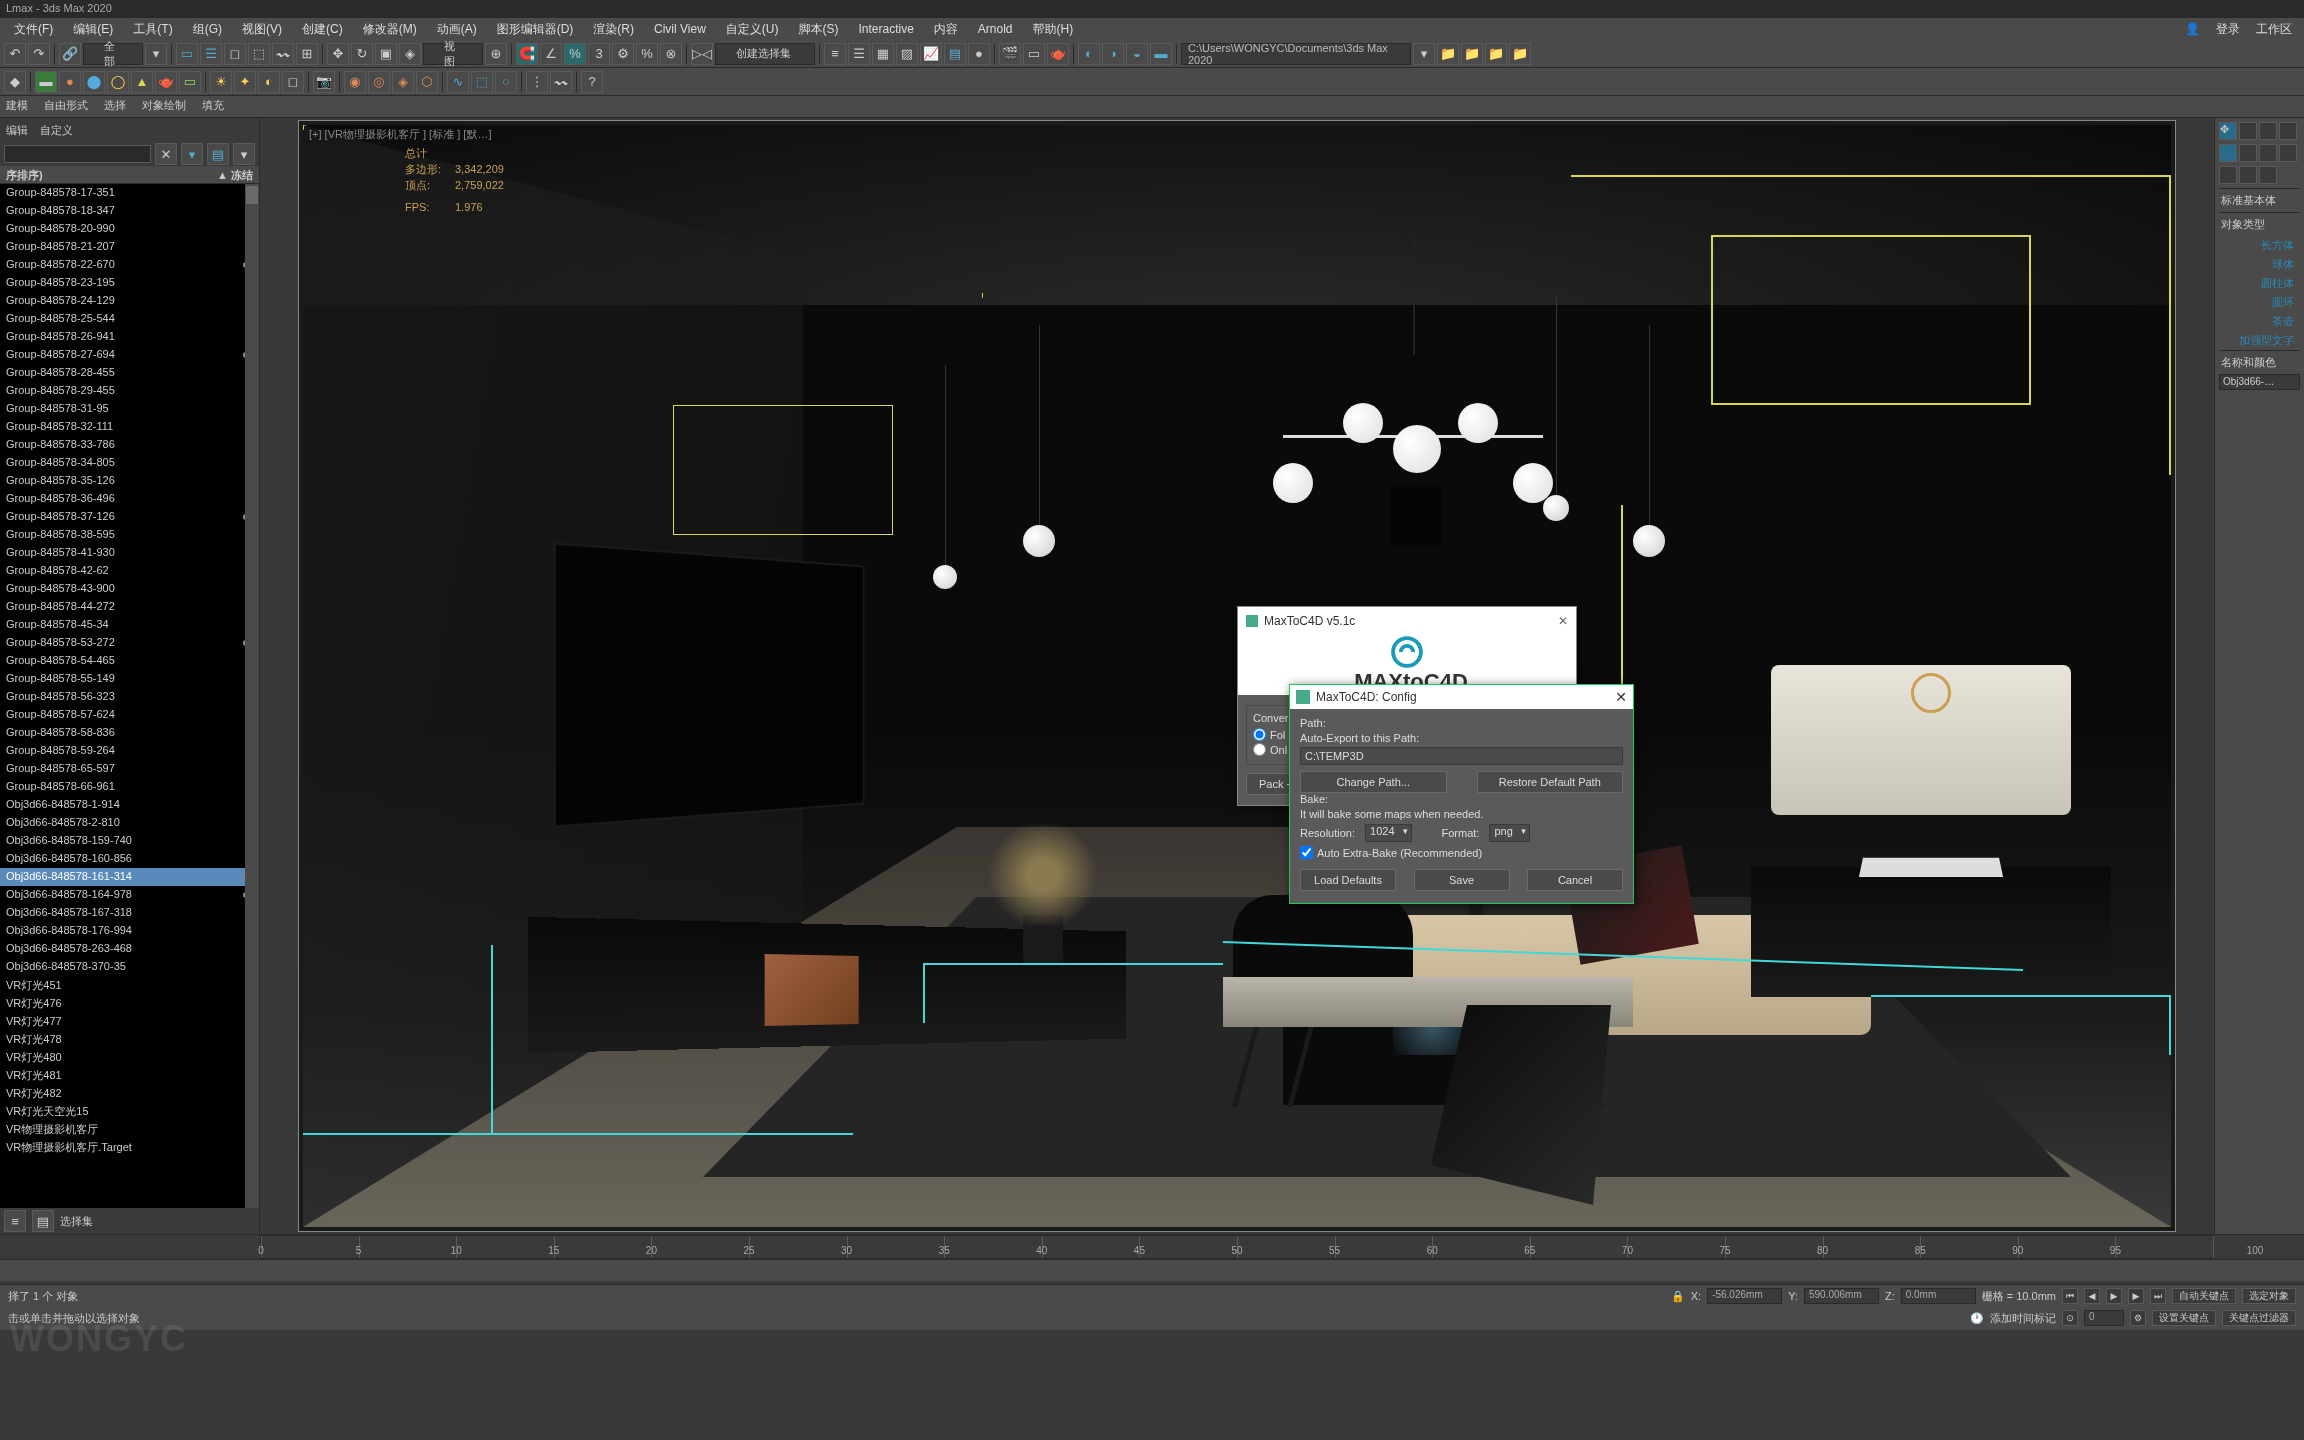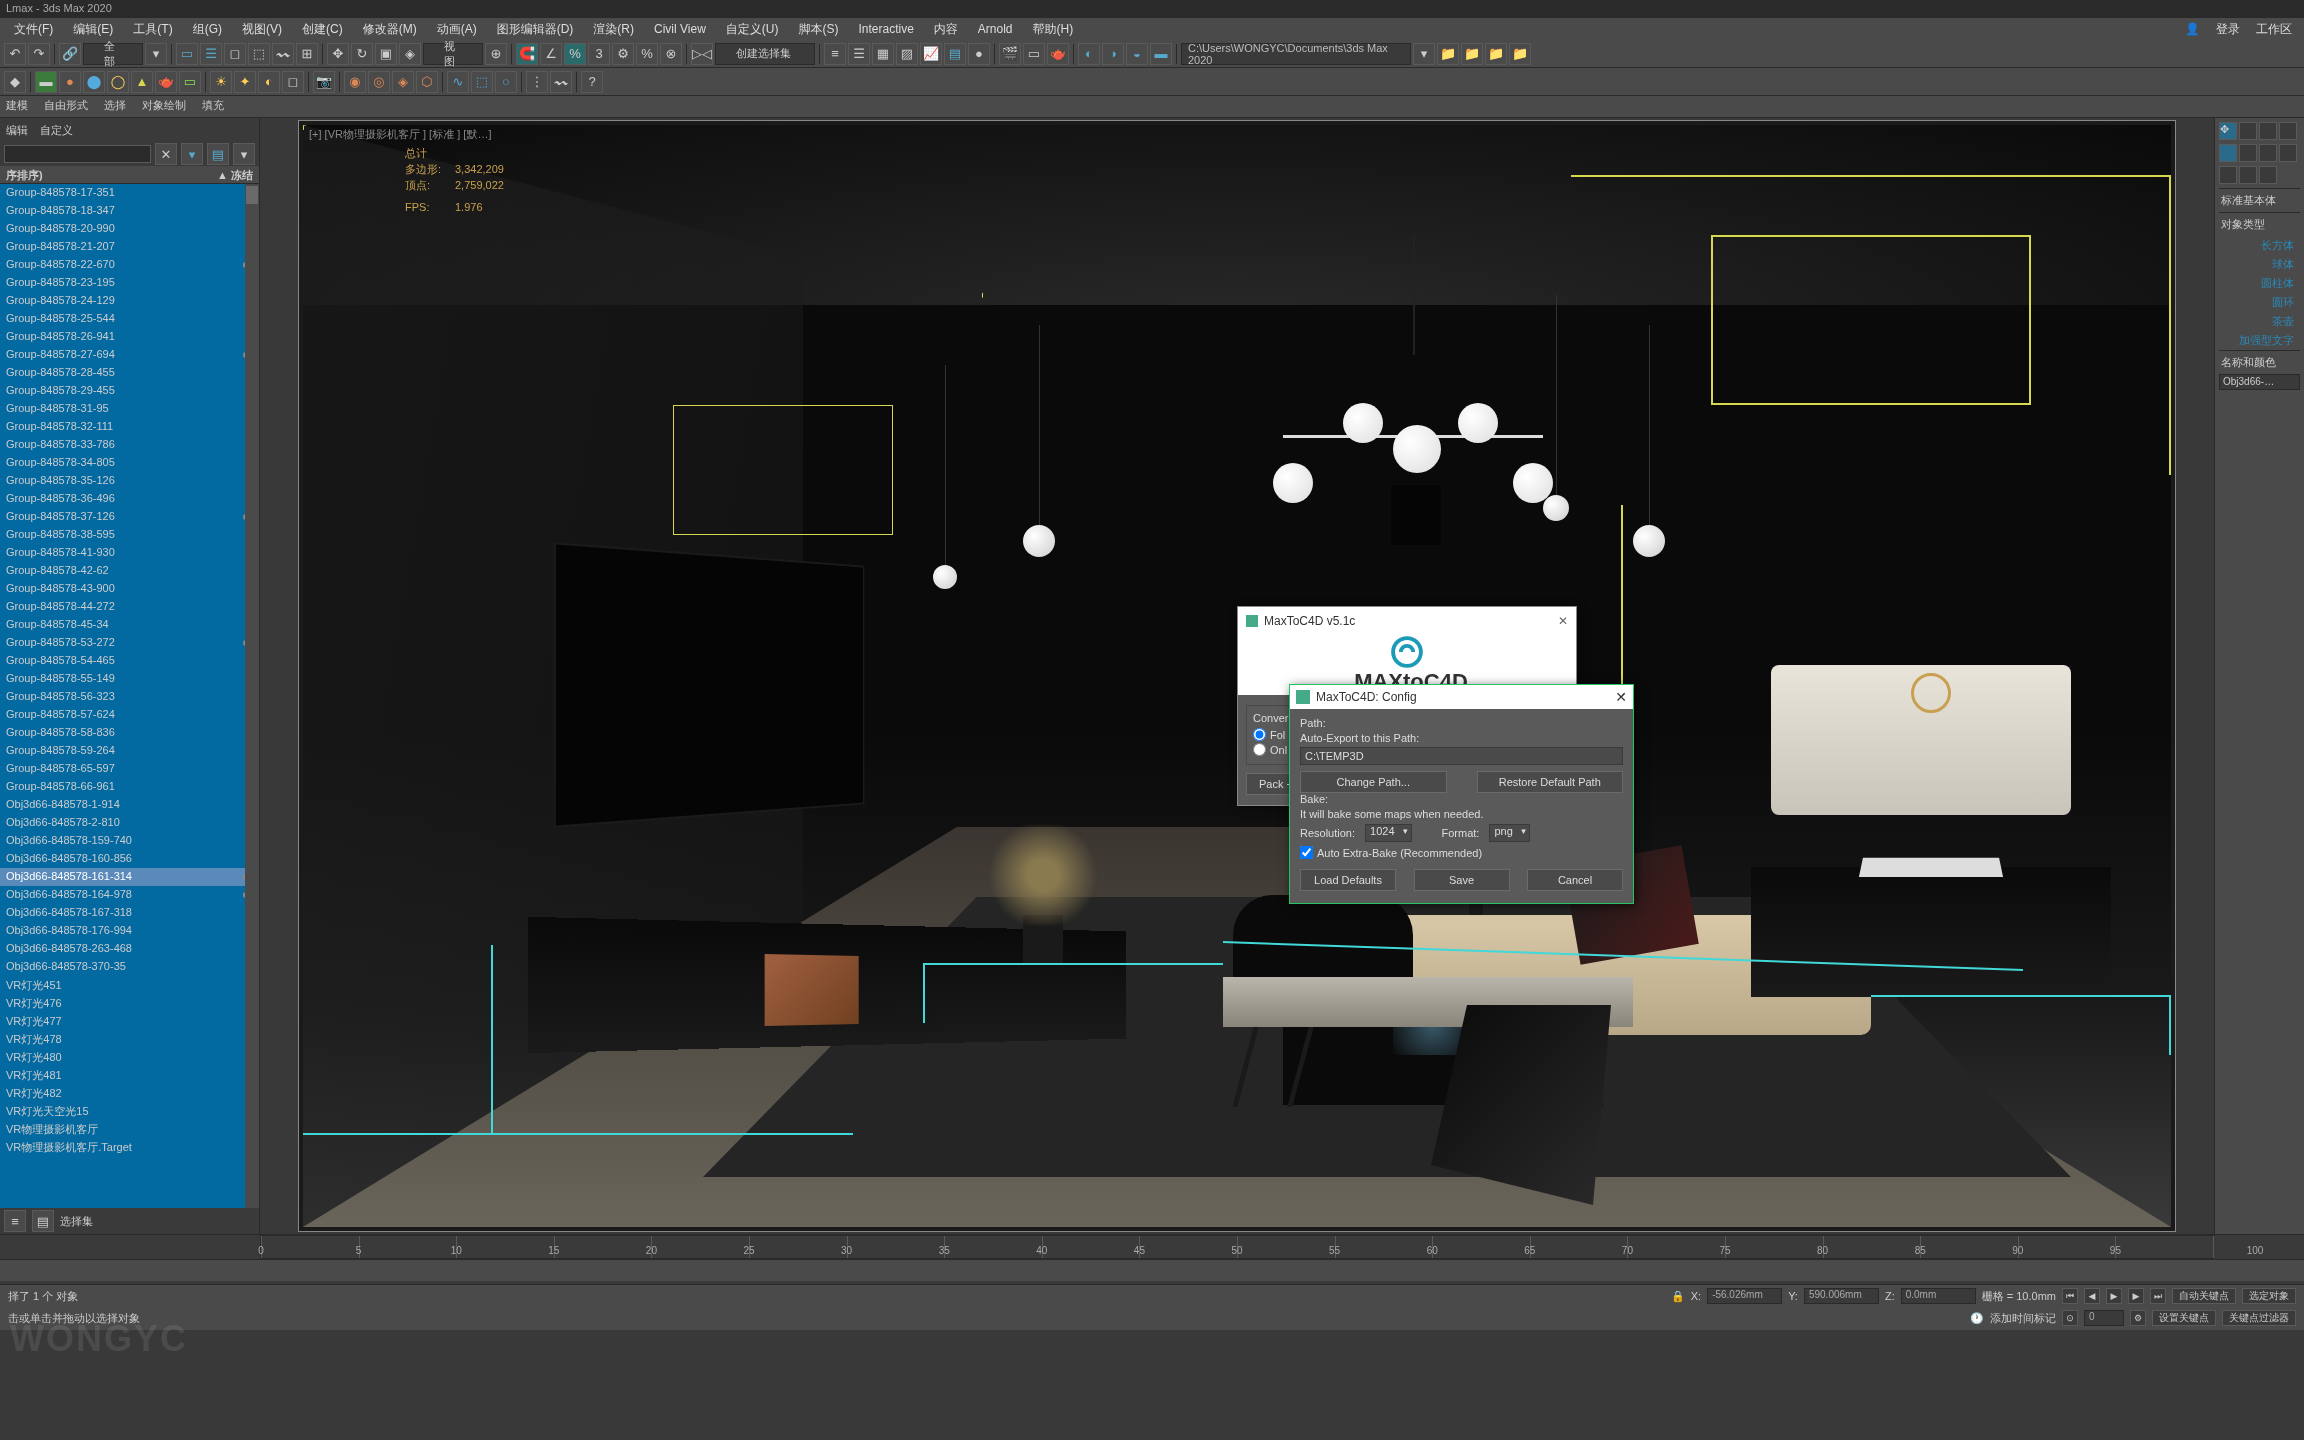--- a/index.html
+++ b/index.html
@@ -16,21 +16,21 @@
 .tsep { width: 1px; height: 20px; background: #2a2a2a; margin: 0 2px; }
 .tdrop { height: 22px; background: #3a3a3a; border: 1px solid #2a2a2a; color: #ccc; padding: 0 20px; font-size: 11px; display: flex; align-items: center; }
 .tpath { height: 22px; background: #3a3a3a; border: 1px solid #2a2a2a; color: #bbb; padding: 0 6px; font-size: 11px; flex: 0 0 230px; display: flex; align-items: center; }
 .toolbar3 { height: 22px; background: #4a4a4a; display: flex; align-items: flex-start; padding: 2px 6px; gap: 16px; border-bottom: 1px solid #2a2a2a; font-size: 11px; color: #ccc; }
 .main { display: flex; height: 1116px; gap: 36px; }
 .leftpanel { width: 260px; background: #3a3a3a; display: flex; flex-direction: column; border-right: 1px solid #2a2a2a; }
 .lp-tabs { height: 24px; display: flex; align-items: center; padding: 4px 6px; gap: 12px; font-size: 11px; }
 .lp-row { height: 24px; display: flex; align-items: center; padding: 2px 4px; gap: 4px; }
 .lp-input { flex: 1; height: 18px; background: #2a2a2a; border: 1px solid #5a5a5a; }
 .lp-hdr { height: 18px; background: #4a4a4a; padding: 2px 6px; font-size: 11px; border-bottom: 1px solid #2a2a2a; display: flex; font-weight: bold; }
-.lp-list { flex: 1; overflow-y: auto; background: #0369a1; position: relative; }
+.lp-list { flex: 1; overflow-y: auto; background: #000000; position: relative; }
 .lp-item { height: 18px; padding: 2px 6px; font-size: 11px; color: #ccc; cursor: pointer; position: relative; }
 .lp-item.sel { background: #5a8aba; color: #fff; }
 .lp-item .dot { position: absolute; right: 10px; top: 6px; width: 6px; height: 6px; border-radius: 50%; background: #888; }
 .lp-scroll { position: absolute; right: 0; top: 0; bottom: 0; width: 14px; background: #4a4a4a; }
 .lp-thumb { position: absolute; width: 12px; left: 1px; top: 2px; height: 18px; background: #6a6a6a; }
 .lp-foot { height: 26px; display: flex; align-items: center; padding: 4px; gap: 6px; font-size: 11px; background: #3a3a3a; }
 .viewport { flex: 1; background: #1a1a1a; position: relative; border: 1px solid #888; margin: 2px; }
 .vp-label { position: absolute; top: 6px; left: 10px; color: #888; font-size: 11px; }
 .vp-stats { position: absolute; top: 24px; left: 106px; color: #c9a050; font-size: 11px; line-height: 16px; }
 .vp-stats .label { display: inline-block; width: 50px; }

